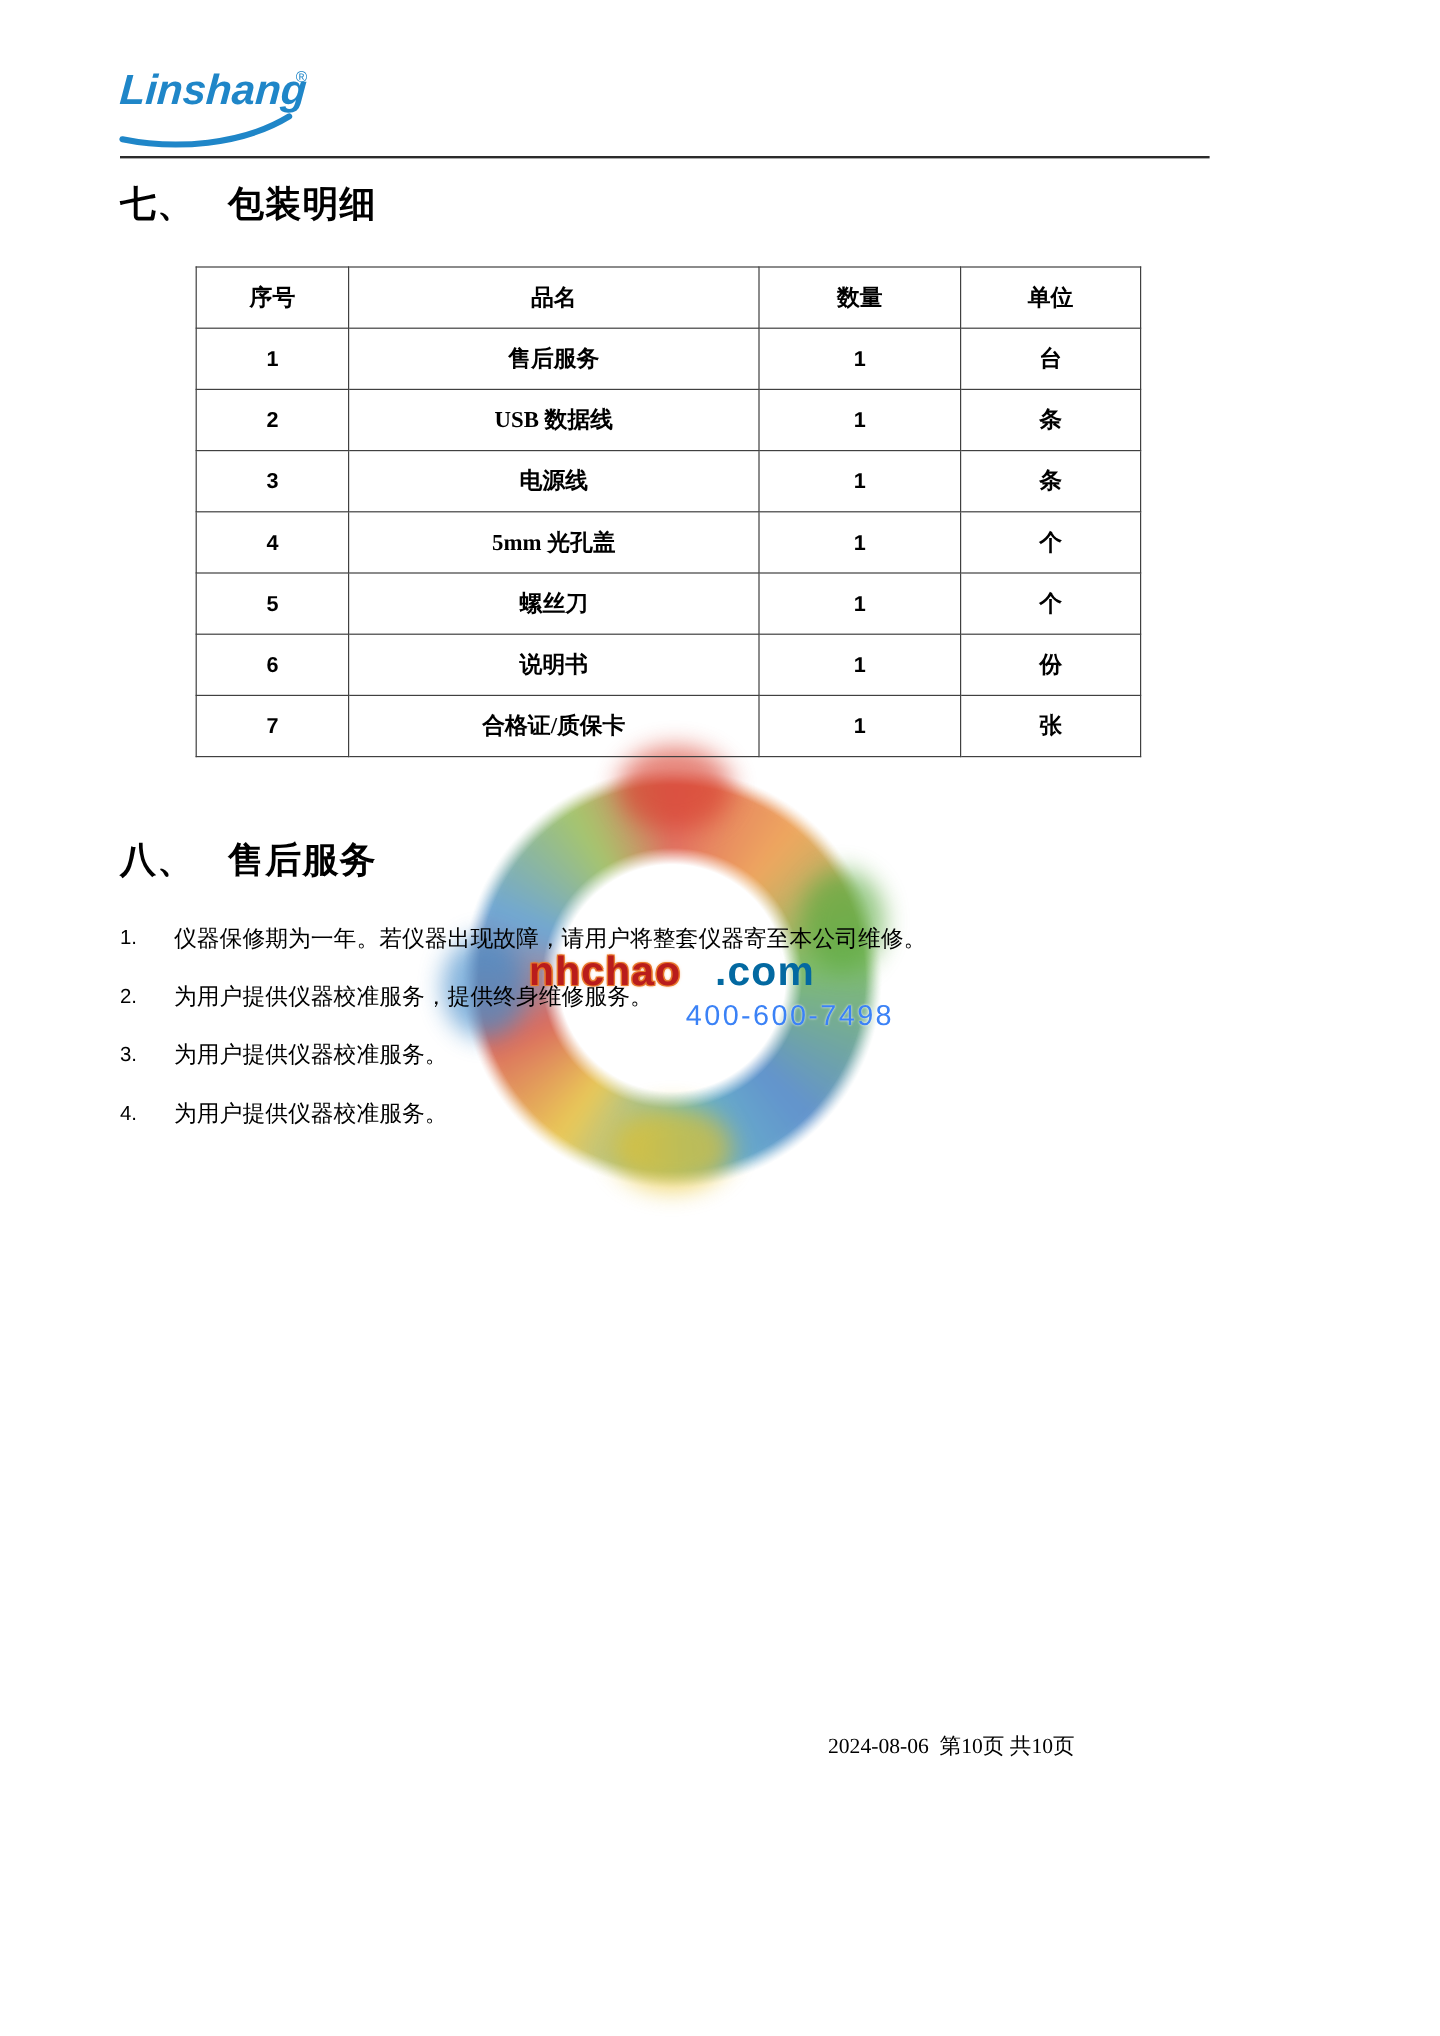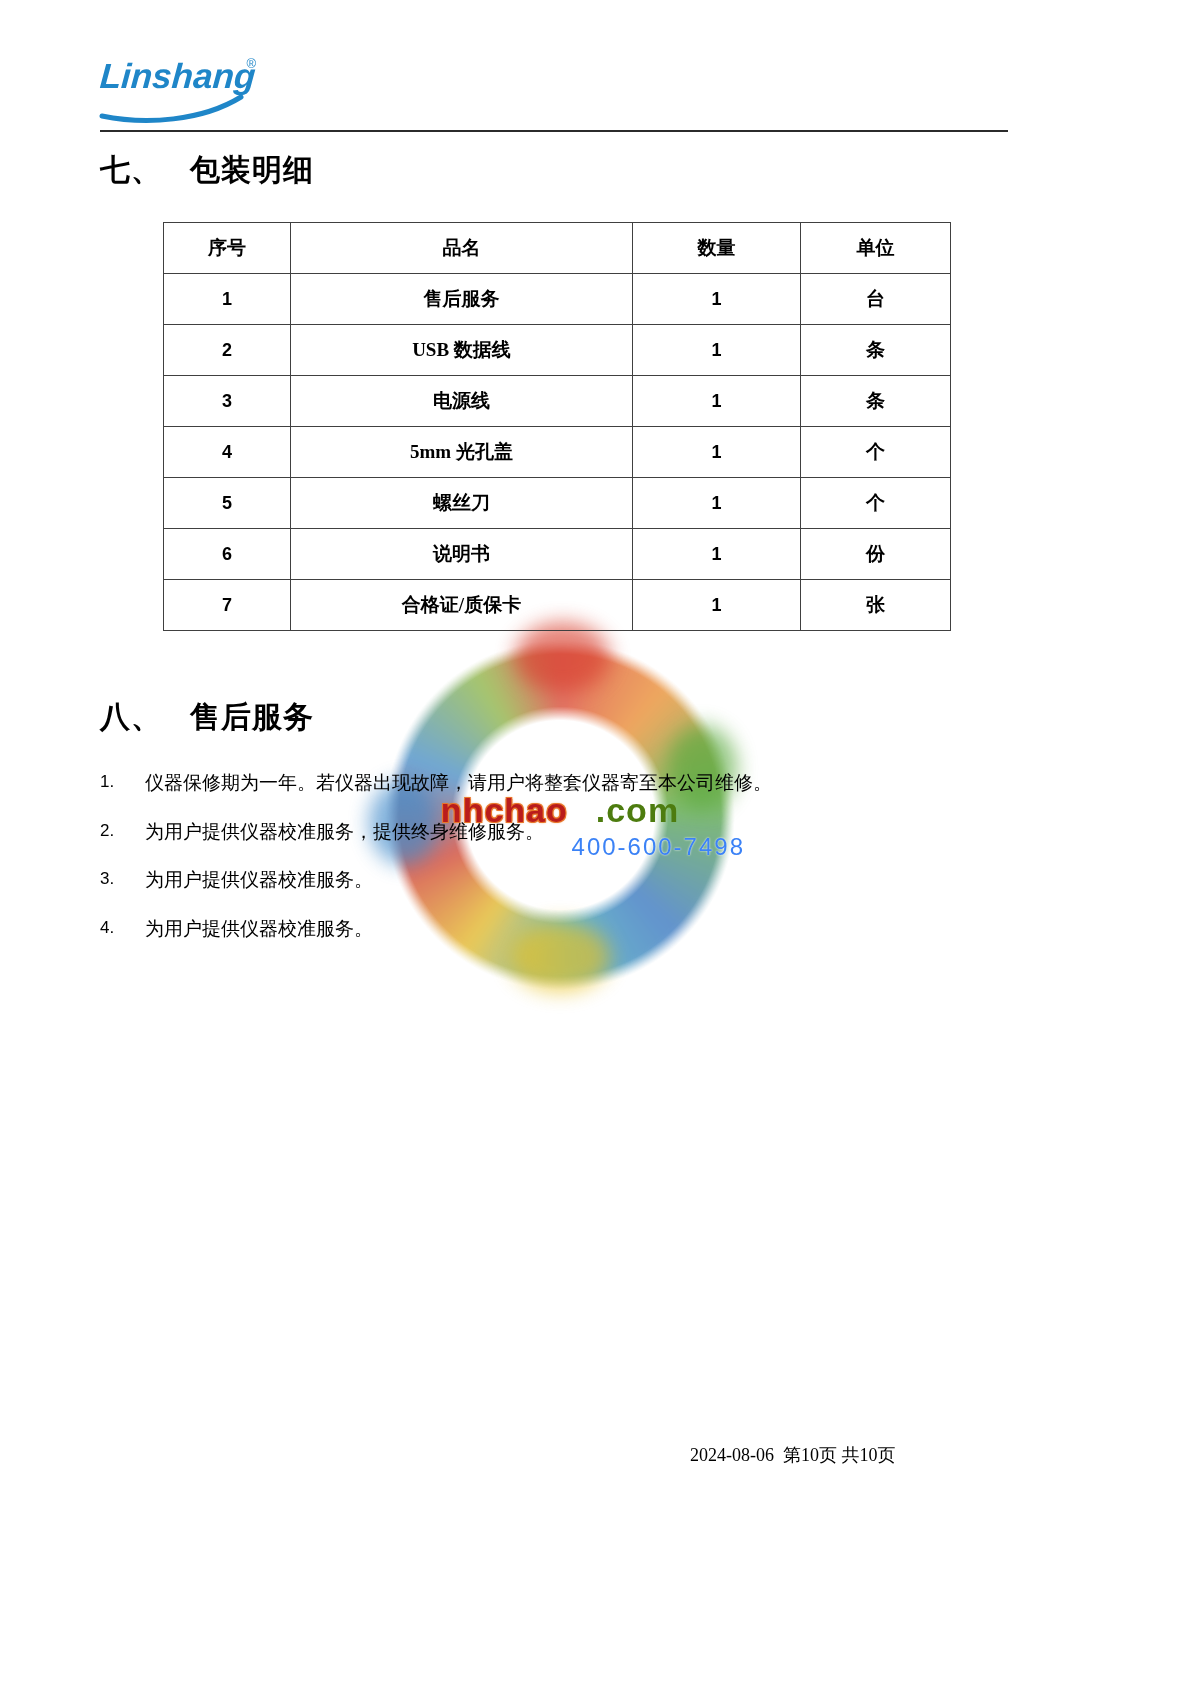--- a/index.html
+++ b/index.html
@@ -112,21 +112,21 @@
   }
   .wm-site {
     font-family:"Liberation Sans", sans-serif;
     font-weight:bold; font-size:34px; line-height:1.1;
     letter-spacing:1px;
   }
   .wm-site .site-a {
     color:#b91c1c;
     text-shadow:-1px -1px 0 #e8762a, 1px -1px 0 #e8762a, -1px 1px 0 #e8762a, 1px 1px 0 #e8762a, 0 0 3px #e8762a;
   }
-  .wm-site .site-b { color:#4d7c0f;margin-left:28px; }
+  .wm-site .site-b { color:#0369a1;margin-left:28px; }
   .wm-phone {
     margin-top:4px;
     font-family:"Liberation Sans", sans-serif;
     font-size:24px; letter-spacing:2px;
     color:#3b82f6;
     text-shadow:0 0 2px #ffffff;
     text-align:right;
   }
 
   

